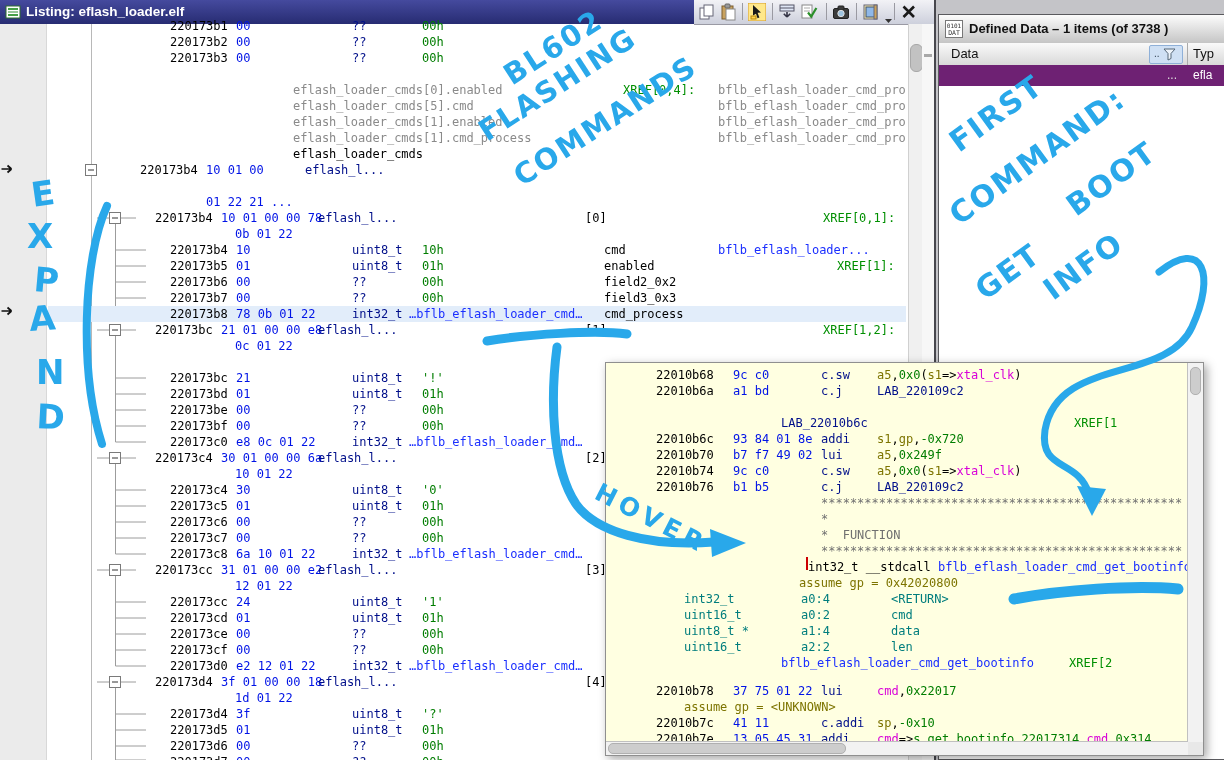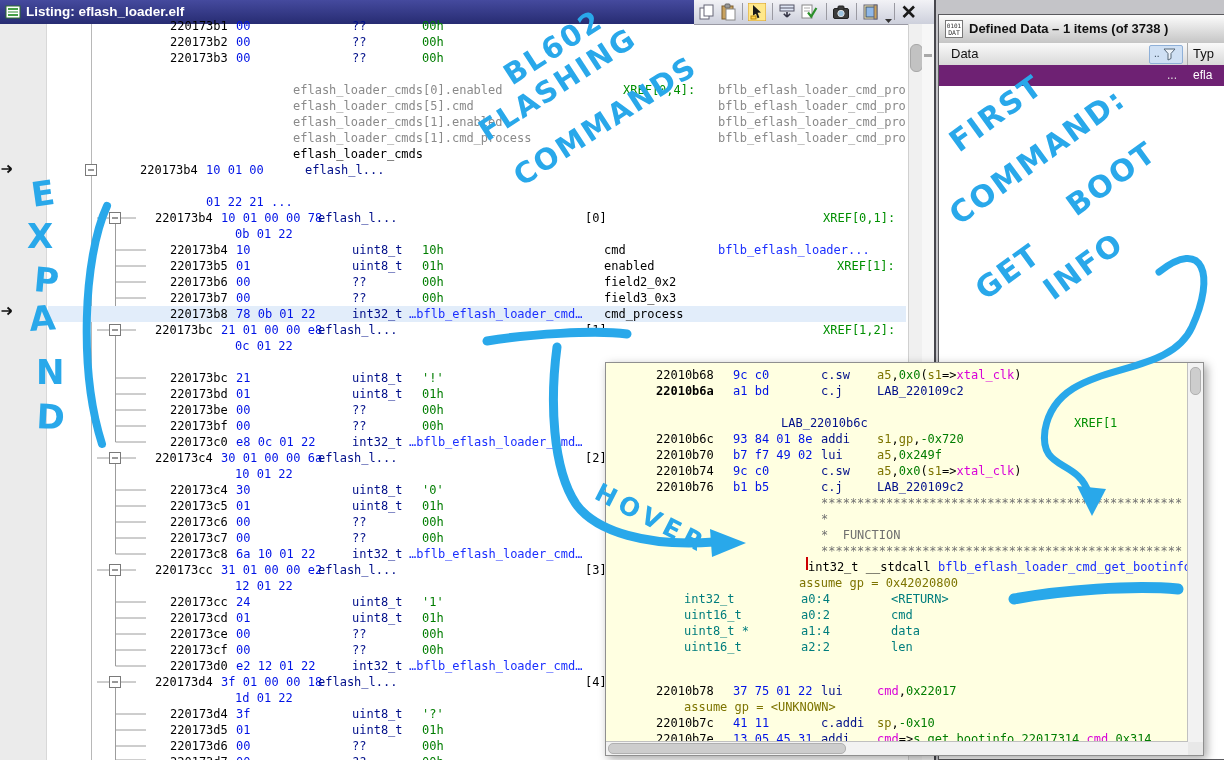--- a/index.html
+++ b/index.html
@@ -287,36 +287,37 @@
     </div>
     <div class="dd-row">
       <span class="cell-data">...</span>
       <span class="cell-type">efla</span>
     </div>
   </div>
 
   <div id="hover-popup">
     <div id="popup-rows">
         <div class="lrow" style="top: 4px;"><span class="seg" style="left: 50px;"><span class="c-a">22010b68</span></span><span class="seg" style="left: 127px;"><span class="c-b">9c c0</span></span><span class="seg" style="left: 215px;"><span class="c-t">c.sw</span></span><span class="seg" style="left: 271px;"><span class="c-o">a5</span><span class="c-k">,</span><span class="c-v">0x0</span><span class="c-k">(</span><span class="c-o">s1</span><span class="c-k">=&gt;</span><span class="c-m">xtal_clk</span><span class="c-k">)</span></span></div>
-        <div class="lrow" style="top: 20px;"><span class="seg" style="left: 50px; font-weight: bold;"><span class="c-a">22010b6a</span></span><span class="seg" style="left: 127px;"><span class="c-b">a1 bd</span></span><span class="seg" style="left: 215px;"><span class="c-t">c.j</span></span><span class="seg" style="left: 271px;"><span class="c-t">LAB_220109c2</span></span></div>
+        <div class="lrow" style="top: 20px;"><span class="seg" style="left: 50px;"><span class="c-a">22010b6a</span></span><span class="seg" style="left: 127px;"><span class="c-b">a1 bd</span></span><span class="seg" style="left: 215px;"><span class="c-t">c.j</span></span><span class="seg" style="left: 271px;"><span class="c-t">LAB_220109c2</span></span></div>
         <div class="lrow" style="top: 52px;"><span class="seg" style="left: 175px;"><span class="c-t">LAB_22010b6c</span></span><span class="seg" style="left: 468px;"><span class="c-x">XREF[1</span></span></div>
         <div class="lrow" style="top: 68px;"><span class="seg" style="left: 50px;"><span class="c-a">22010b6c</span></span><span class="seg" style="left: 127px;"><span class="c-b">93 84 01 8e</span></span><span class="seg" style="left: 215px;"><span class="c-t">addi</span></span><span class="seg" style="left: 271px;"><span class="c-o">s1</span><span class="c-k">,</span><span class="c-o">gp</span><span class="c-k">,</span><span class="c-v">-0x720</span></span></div>
         <div class="lrow" style="top: 84px;"><span class="seg" style="left: 50px;"><span class="c-a">22010b70</span></span><span class="seg" style="left: 127px;"><span class="c-b">b7 f7 49 02</span></span><span class="seg" style="left: 215px;"><span class="c-t">lui</span></span><span class="seg" style="left: 271px;"><span class="c-o">a5</span><span class="c-k">,</span><span class="c-v">0x249f</span></span></div>
         <div class="lrow" style="top: 100px;"><span class="seg" style="left: 50px;"><span class="c-a">22010b74</span></span><span class="seg" style="left: 127px;"><span class="c-b">9c c0</span></span><span class="seg" style="left: 215px;"><span class="c-t">c.sw</span></span><span class="seg" style="left: 271px;"><span class="c-o">a5</span><span class="c-k">,</span><span class="c-v">0x0</span><span class="c-k">(</span><span class="c-o">s1</span><span class="c-k">=&gt;</span><span class="c-m">xtal_clk</span><span class="c-k">)</span></span></div>
         <div class="lrow" style="top: 116px;"><span class="seg" style="left: 50px;"><span class="c-a">22010b76</span></span><span class="seg" style="left: 127px;"><span class="c-b">b1 b5</span></span><span class="seg" style="left: 215px;"><span class="c-t">c.j</span></span><span class="seg" style="left: 271px;"><span class="c-t">LAB_220109c2</span></span></div>
         <div class="lrow" style="top: 132px;"><span class="seg" style="left: 215px;"><span class="c-s">**************************************************</span></span></div>
         <div class="lrow" style="top: 148px;"><span class="seg" style="left: 215px;"><span class="c-s">*</span></span></div>
         <div class="lrow" style="top: 164px;"><span class="seg" style="left: 215px;"><span class="c-s">*  FUNCTION</span></span></div>
         <div class="lrow" style="top: 180px;"><span class="seg" style="left: 215px;"><span class="c-s">**************************************************</span></span></div>
         <div class="lrow" style="top: 196px;"><span class="seg" style="left: 202px;"><span class="c-k">int32_t __stdcall </span><span class="c-l">bflb_eflash_loader_cmd_get_bootinfo(u</span></span></div>
         <div class="lrow" style="top: 212px;"><span class="seg" style="left: 193px;"><span class="c-o">assume gp = 0x42020800</span></span></div>
         <div class="lrow" style="top: 228px;"><span class="seg" style="left: 78px;"><span class="c-c">int32_t</span></span><span class="seg" style="left: 195px;"><span class="c-c">a0:4</span></span><span class="seg" style="left: 285px;"><span class="c-c">&lt;RETURN&gt;</span></span></div>
         <div class="lrow" style="top: 244px;"><span class="seg" style="left: 78px;"><span class="c-c">uint16_t</span></span><span class="seg" style="left: 195px;"><span class="c-c">a0:2</span></span><span class="seg" style="left: 285px;"><span class="c-c">cmd</span></span></div>
         <div class="lrow" style="top: 260px;"><span class="seg" style="left: 78px;"><span class="c-c">uint8_t *</span></span><span class="seg" style="left: 195px;"><span class="c-c">a1:4</span></span><span class="seg" style="left: 285px;"><span class="c-c">data</span></span></div>
         <div class="lrow" style="top: 276px;"><span class="seg" style="left: 78px;"><span class="c-c">uint16_t</span></span><span class="seg" style="left: 195px;"><span class="c-c">a2:2</span></span><span class="seg" style="left: 285px;"><span class="c-c">len</span></span></div>
+        <div class="lrow" style="top: 292px;"><span class="seg" style="left: 175px;"><span class="c-l">bflb_eflash_loader_cmd_get_bootinfo</span></span><span class="seg" style="left: 463px;"><span class="c-x">XREF[2</span></span></div>
         <div class="lrow" style="top: 320px;"><span class="seg" style="left: 50px;"><span class="c-a">22010b78</span></span><span class="seg" style="left: 127px;"><span class="c-b">37 75 01 22</span></span><span class="seg" style="left: 215px;"><span class="c-t">lui</span></span><span class="seg" style="left: 271px;"><span class="c-m">cmd</span><span class="c-k">,</span><span class="c-v">0x22017</span></span></div>
         <div class="lrow" style="top: 336px;"><span class="seg" style="left: 78px;"><span class="c-o">assume gp = &lt;UNKNOWN&gt;</span></span></div>
         <div class="lrow" style="top: 352px;"><span class="seg" style="left: 50px;"><span class="c-a">22010b7c</span></span><span class="seg" style="left: 127px;"><span class="c-b">41 11</span></span><span class="seg" style="left: 215px;"><span class="c-t">c.addi</span></span><span class="seg" style="left: 271px;"><span class="c-o">sp</span><span class="c-k">,</span><span class="c-v">-0x10</span></span></div>
         <div class="lrow" style="top: 368px;"><span class="seg" style="left: 50px;"><span class="c-a">22010b7e</span></span><span class="seg" style="left: 127px;"><span class="c-b">13 05 45 31</span></span><span class="seg" style="left: 215px;"><span class="c-t">addi</span></span><span class="seg" style="left: 271px;"><span class="c-m">cmd</span><span class="c-k">=&gt;</span><span class="c-v">s_get_bootinfo_22017314</span><span class="c-k">,</span><span class="c-m">cmd</span><span class="c-k">,</span><span class="c-v">0x314</span></span></div>
       </div>
     <div class="pp-caret"></div>
     <div class="pp-hscroll">
         <div class="thumb"></div>
       </div>
     <div class="pp-vscroll">

